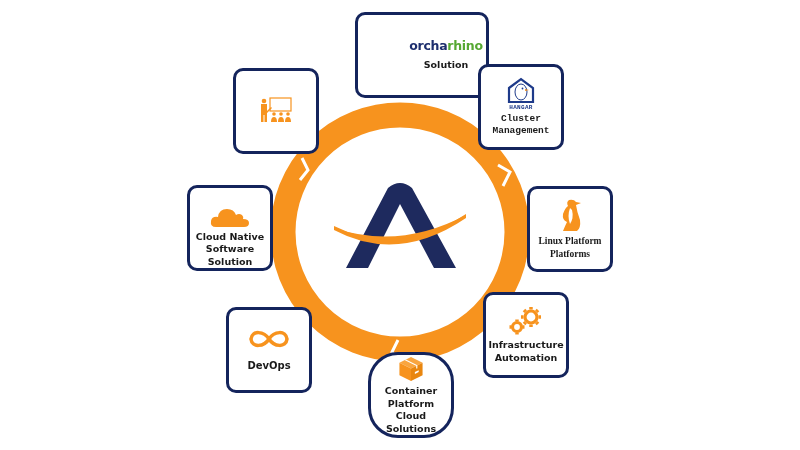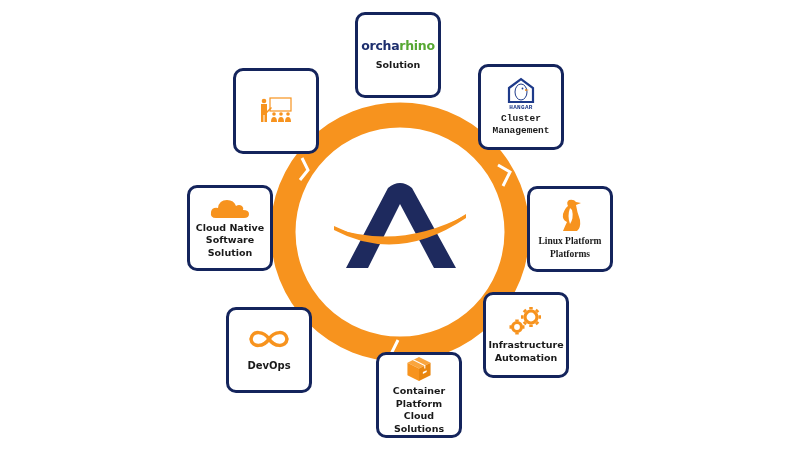--- a/index.html
+++ b/index.html
@@ -32,21 +32,21 @@
     <polyline points="398,340 392,352 400,362"></polyline>
   </g>
 
   <g>
     <path d="M346,268 L388,188 Q400,178 412,188 L456,268 L434,268 L400,204 L368,268 Z" fill="#1e2a5e"></path>
     <path d="M334,228 Q400,262 466,215 Q400,250 334,228 Z" fill="#f7931e"></path>
     <path d="M334,226 Q398,258 466,214 L466,218 Q398,264 334,230 Z" fill="#f7931e"></path>
   </g>
 </svg>
 
-<div class="box" style="left:355px; top:12px;">
+<div class="box" style="left:355px; top:12px;padding-left:48px;">
   <div class="logo-orcha">
     <span class="o1">orcha</span><span class="o2">rhino</span>
   </div>
   <div class="label">
     <div>Solution</div>
   </div>
 </div>
 
 <div class="box" style="left:478px; top:64px;font-family:Liberation Mono, monospace;">
   <svg class="icon" width="28" height="26" viewBox="0 0 28 26">
@@ -93,21 +93,21 @@
       <line x1="2.5" y1="21" x2="4.5" y2="21"></line>
         <line x1="15.5" y1="21" x2="17.5" y2="21"></line>
     </g>
   </svg>
   <div class="label">
     <div>Infrastructure</div>
     <div>Automation</div>
   </div>
 </div>
 
-<div class="box" style="left:376px; top:352px;">
+<div class="box" style="left:368px; top:352px;border-radius:30px;">
   <svg class="icon" width="28" height="28" viewBox="0 0 28 28">
     <path d="M14,2 L26,8 L14,14 L2,8 Z" fill="#f9a53f"></path>
     <path d="M2,8 L14,14 L14,27 L2,21 Z" fill="#f7931e"></path>
     <path d="M26,8 L14,14 L14,27 L26,21 Z" fill="#e9860f"></path>
     <path d="M8,5 L20,11 L20,14" fill="none" stroke="#ffffff" stroke-width="1.2"></path>
     <rect x="18" y="17" width="4" height="2" fill="#ffffff" transform="skewY(-25) translate(0,9)"></rect>
   </svg>
   <div class="label">
     <div>Container</div>
     <div>Platform</div>
@@ -117,21 +117,21 @@
 
 <div class="box" style="left:226px; top:307px;">
   <svg class="icon" width="46" height="22" viewBox="0 0 46 22" style="margin-bottom:8px;">
     <path d="M23,11 C18,3 6,2 5,11 C6,20 18,19 23,11 C28,3 40,2 41,11 C40,20 28,19 23,11 Z" fill="none" stroke="#f7931e" stroke-width="3.5"></path>
   </svg>
   <div class="label big">
     <div>DevOps</div>
   </div>
 </div>
 
-<div class="box" style="left:187px; top:185px;">
+<div class="box" style="left:187px; top:185px;justify-content:flex-end;">
   <svg class="icon" width="40" height="22" viewBox="0 0 40 22">
     <path d="M6,21 Q0,21 1,15 Q2,10 8,11 Q9,3 17,3 Q24,3 26,9 Q29,7 32,9 Q34,11 33,13 Q39,13 39,17 Q39,21 34,21 Z" fill="#f7931e"></path>
   </svg>
   <div class="label">
     <div>Cloud Native</div>
     <div>Software</div>
     <div>Solution</div>
   </div>
 </div>
 

